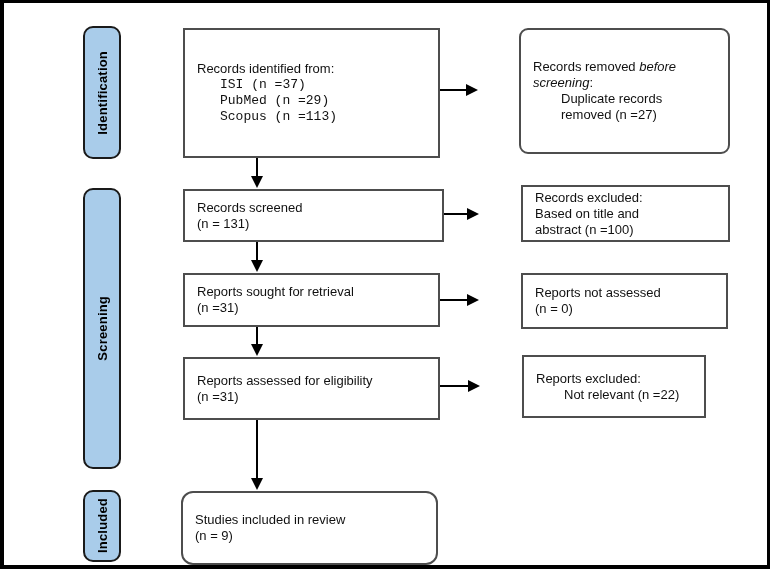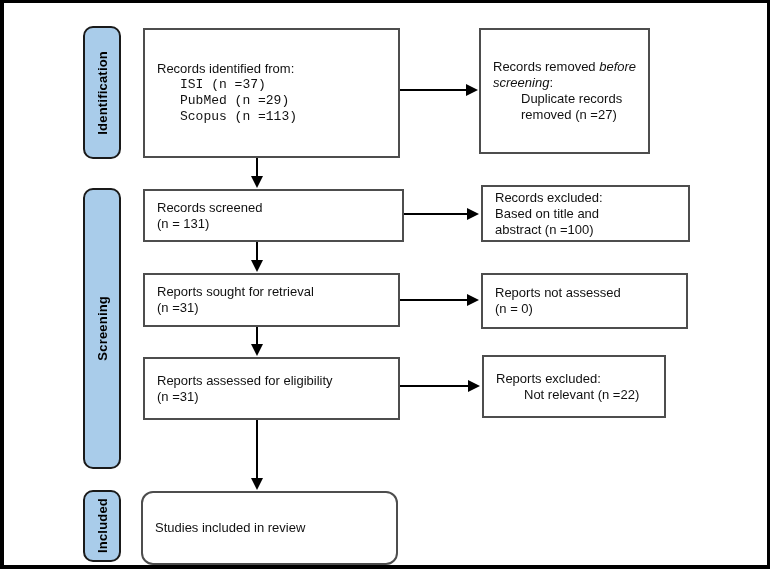--- a/index.html
+++ b/index.html
@@ -55,20 +55,21 @@
     box-sizing: border-box;
     background: #ffffff;
     border: 2px solid var(--box-border, #4d4d4d);
     display: flex;
     flex-direction: column;
     justify-content: center;
     padding: 6px 8px 6px 12px;
     font-size: 13px;
     line-height: 16px;
     color: #111111;
+    margin-left: 40px;
   }
   .line { white-space: nowrap; }
   .indent1 { padding-left: 23px; font-family: Liberation Mono, monospace; }
   .indent2 { padding-left: 28px; }
   em { font-style: italic; }
 </style>
 </head>
 <body>
 
 <div class="frame">
@@ -116,23 +117,24 @@
     <div class="line">(n =31)</div>
   </div>
 
   <div class="box" style="left:139px; top:354px; width:257px; height:63px;">
     <div class="line">Reports assessed for eligibility</div>
     <div class="line">(n =31)</div>
   </div>
 
   <div class="box" style="left:137px; top:488px; width:257px; height:74px;border-radius:12px;">
     <div class="line">Studies included in review</div>
+    <div class="line">(n = 9)</div>
   </div>
 
-  <div class="box" style="left:475px; top:25px; width:171px; height:126px;">
+  <div class="box" style="left:475px; top:25px; width:211px; height:126px;border-radius:9px;">
     <div class="line"><span>Records removed </span><em>before</em></div>
     <div class="line"><em>screening</em><span>:</span></div>
     <div class="line indent2">Duplicate records</div>
     <div class="line indent2">removed (n =27)</div>
   </div>
 
   <div class="box" style="left:477px; top:182px; width:209px; height:57px;">
     <div class="line">Records excluded:</div>
     <div class="line">Based on title and</div>
     <div class="line">abstract (n =100)</div>

